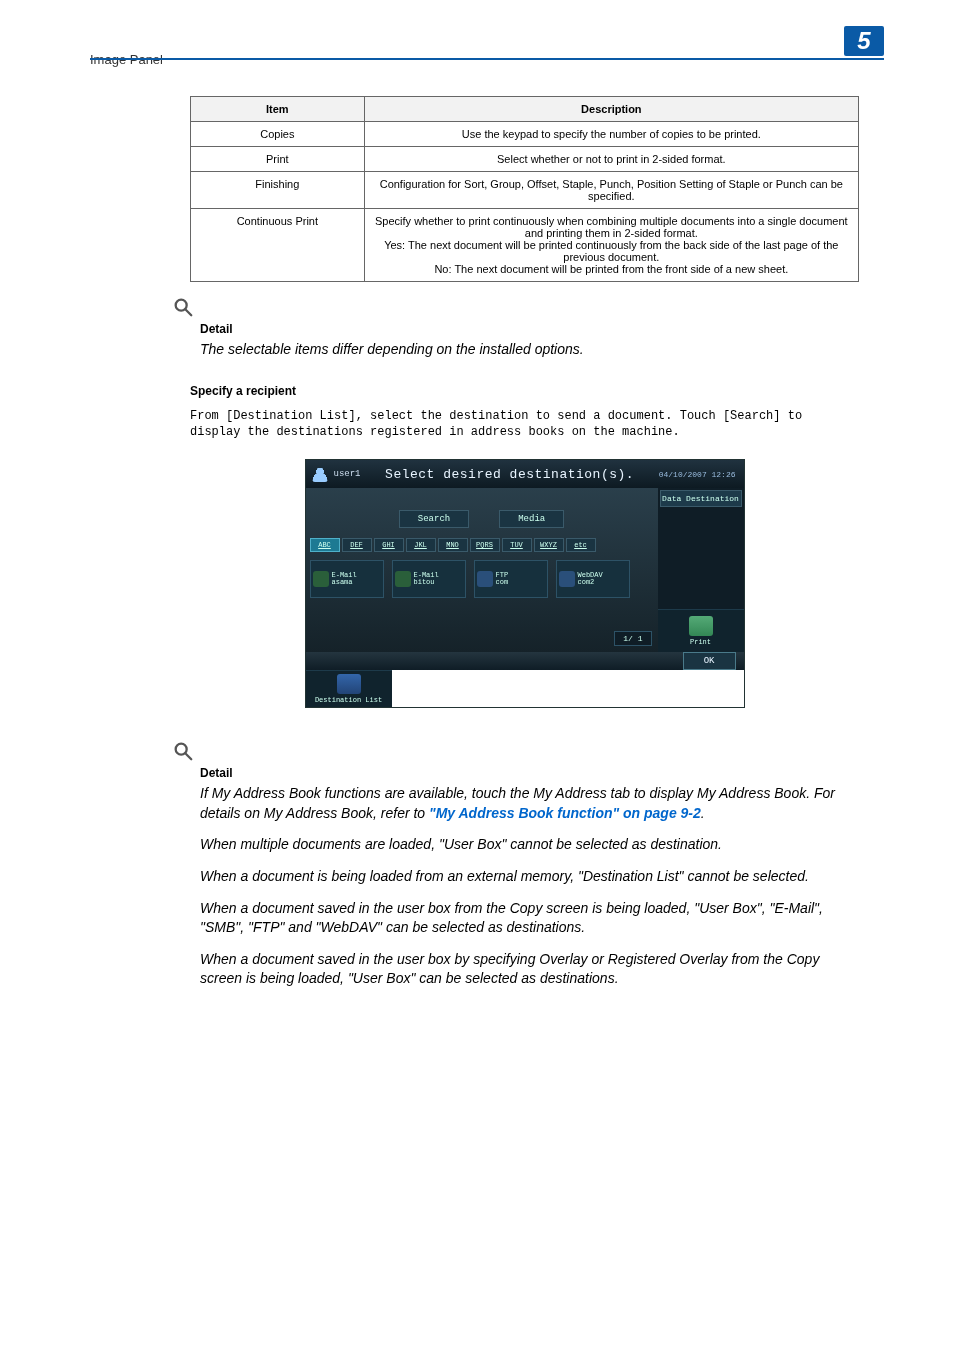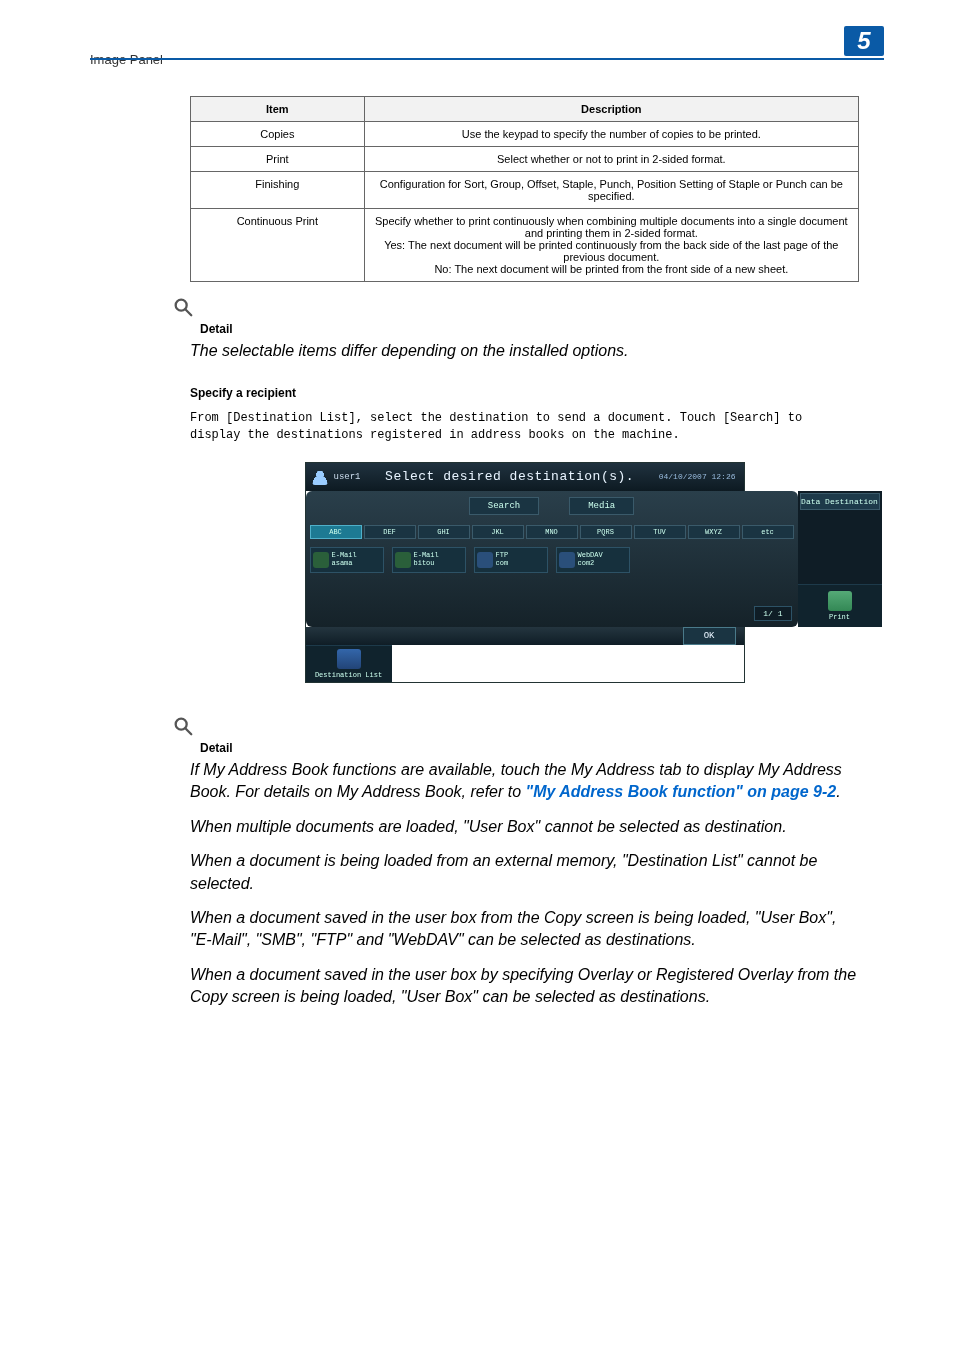--- a/index.html
+++ b/index.html
@@ -11,44 +11,44 @@
     .topbar .section { position: absolute; left: 90px; top: 16px; font-size: 13px; color: #333; }
     .content { position: absolute; left: 190px; right: 95px; top: 96px; }
     table.desc { width: 100%; border-collapse: collapse; font-size: 11px; }
     table.desc th, table.desc td { border: 1px solid #666; padding: 6px 10px; text-align: center; vertical-align: top; }
     table.desc th { background: #f2f2f2; font-weight: bold; }
     .colItem { width: 26%; }
     .detail-block { margin-top: 14px; }
     .mag-icon { display: inline-block; margin-left: -18px; margin-bottom: 2px; }
     .mag-icon svg { width: 22px; height: 22px; }
     .detail-title { font-weight: bold; font-size: 12px; margin-left: 10px; margin-top: -2px; }
-    .detail-text { font-style: italic; font-size: 16px; margin-top: 4px; line-height: 1.4; }
+    .detail-text { font-style: italic; font-size: 14px; margin-left: 10px; margin-top: 4px; line-height: 1.4; }
     .detail-text a { color: #0066cc; font-weight: bold; font-style: italic; text-decoration: none; }
     h3.subhead { font-size: 12px; font-weight: bold; margin-top: 24px; }
     p.body { font-size: 12px; margin-top: 10px; line-height: 1.4; font-family: Liberation Mono, monospace; }
     .screenshot { margin: 18px auto 0 auto; width: 440px; }
     .footer { position: absolute; left: 90px; right: 70px; bottom: 42px; display: flex; justify-content: space-between; border-top: 1px solid #888; padding-top: 6px; font-size: 11px; color: #333; }
     
     .ui { width: 440px; font-family: "Courier New", monospace; font-size: 9px; color: #cfe; border: 1px solid #233; }
     .ui-top { background: linear-gradient(#20323f,#0d1a22); height: 28px; display: flex; align-items: center; padding: 0 6px; gap: 6px; }
     .ui-icon-user { width: 16px; height: 16px; background: radial-gradient(circle at 50% 35%, #9cf 30%, transparent 31%), radial-gradient(circle at 50% 90%, #9cf 45%, transparent 46%); border-radius: 3px; }
     .ui-user { font-size: 9px; color: #cde; }
     .ui-title { flex: 1; text-align: center; color: #e8f4ff; font-size: 13px; letter-spacing: .5px; }
     .ui-time { font-size: 8px; color: #9bd; padding-right: 2px; }
     .sidebtn { background: #1d3a4a; border: 1px solid #3a5a6a; color: #cfe; font-size: 8px; padding: 3px 0; min-width: 80px; text-align: center; }
     .ui-body { display: flex; }
-    .ui-main { flex: 1; background: linear-gradient(#2a3f4b,#152229); padding: 6px 4px 4px 4px; position: relative; border-radius: 6px; }
+    .ui-main { flex: 1; background: linear-gradient(#2a3f4b,#152229); padding: 22px 4px 4px 4px; position: relative; }
     .ui-side { width: 86px; background: #0f1d26; display: flex; flex-direction: column; }
     .ui-btns { display: flex; gap: 30px; justify-content: center; margin-bottom: 10px; }
     .ui-btn { background: #1a3442; border: 1px solid #3a5a6a; color: #cfe; padding: 3px 18px; font-size: 9px; }
     .tabs { display: flex; gap: 2px; margin-bottom: 8px; }
-    .tab { background: #1a3442; border: 1px solid #3a5a6a; color: #cfe; font-size: 7px; padding: 2px 0; width: 52px; text-align: center; }
+    .tab { background: #1a3442; border: 1px solid #3a5a6a; color: #cfe; font-size: 7px; padding: 2px 0; width: 30px; text-align: center; text-decoration: underline; }
     .tab.active { background: #1d7a93; border-color: #4fb0c9; }
     .cards { display: flex; flex-wrap: wrap; gap: 8px; }
-    .card { width: 74px; height: 26px; background: #16303d; border: 1px solid #2d5266; display: flex; align-items: center; gap: 3px; padding: 0 2px; }
+    .card { width: 74px; height: 38px; background: #16303d; border: 1px solid #2d5266; display: flex; align-items: center; gap: 3px; padding: 0 2px; }
     .card .ci { width: 16px; height: 16px; border-radius: 3px; background: #2a5f3a; }
     .card .ci.blue { background: #2a4f7a; }
     .card .ct { font-size: 7px; line-height: 1.1; color: #cfe; }
     .pager { position: absolute; right: 6px; bottom: 6px; background: #0f1d26; border: 1px solid #2d5266; color: #cfe; font-size: 8px; padding: 2px 8px; }
     .ui-side-gap { flex: 1; }
     .sbox { text-align: center; padding: 6px 2px; }
     .sbox .sic { width: 24px; height: 20px; margin: 0 auto 2px auto; background: linear-gradient(#5a7, #385); border-radius: 3px; }
     .sbox .sic.list { background: linear-gradient(#36a, #247); }
     .sbox .slabel { font-size: 7px; color: #cfe; }
     .sbox.dark { background: #10232d; border-top: 1px solid #1d3a4a; }

